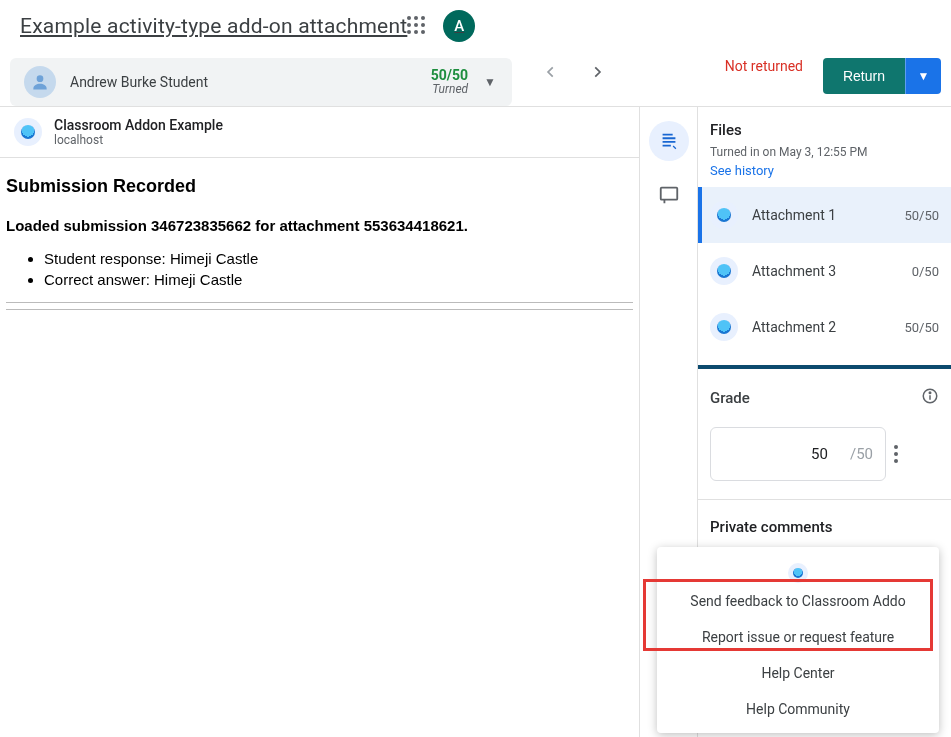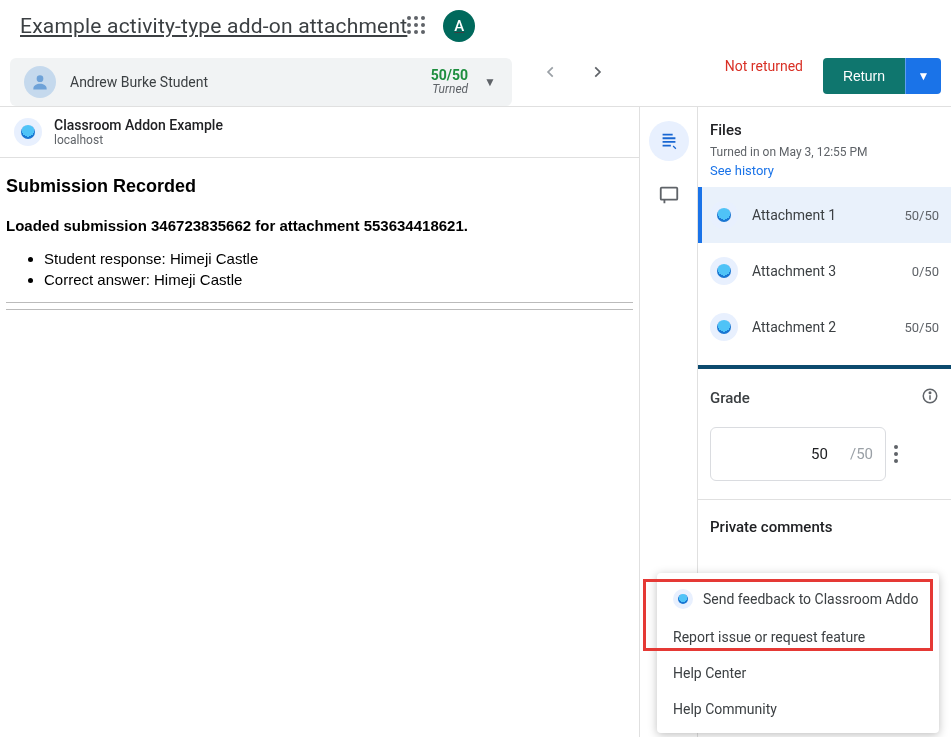--- a/index.html
+++ b/index.html
@@ -77,21 +77,21 @@
   .grade-box { border:1px solid #dadce0; border-radius:6px; height:54px; width: 176px; display:flex; align-items:center; justify-content:flex-end; padding: 0 12px; font-size:15px; color:#202124; }
   .grade-box .val { font-size:15px; }
   .grade-box .max { color:#9aa0a6;padding-left:22px; }
   .more-icon { cursor:pointer; color:#5f6368; display:flex; flex-direction:column; gap:3px; align-items:center; width:20px; }
   .more-icon span { width:4px; height:4px; background:#5f6368; border-radius:50%; }
 
   .pc-section { padding: 18px 12px 4px 12px; }
 
   
   .menu { position:absolute; right: 12px; bottom: 4px; width: 282px; background:#fff; border-radius:4px; box-shadow: 0 2px 10px rgba(0,0,0,0.25); padding: 6px 0; z-index: 20; }
-  .menu-item { display:flex; align-items:center; gap:10px; padding: 10px 16px; font-size:14px; color:#3c4043; cursor:pointer; }
+  .menu-item { display:flex; align-items:center; gap:10px; padding: 10px 16px; font-size:14px; color:#3c4043; cursor:pointer;flex-direction:column; }
   .menu-item .addon-icon { width:20px; height:20px; }
   .menu-item .addon-icon-inner { width:10px; height:10px; }
   .highlight-box { position:absolute; right:18px; bottom: 86px; width: 290px; height: 72px; border:3px solid #e53935; z-index:21; pointer-events:none; }
 </style>
 </head>
 <body>
 
 <div class="top-header">
   <div class="page-title">Example activity-type add-on attachment</div>
   <div class="top-right">

